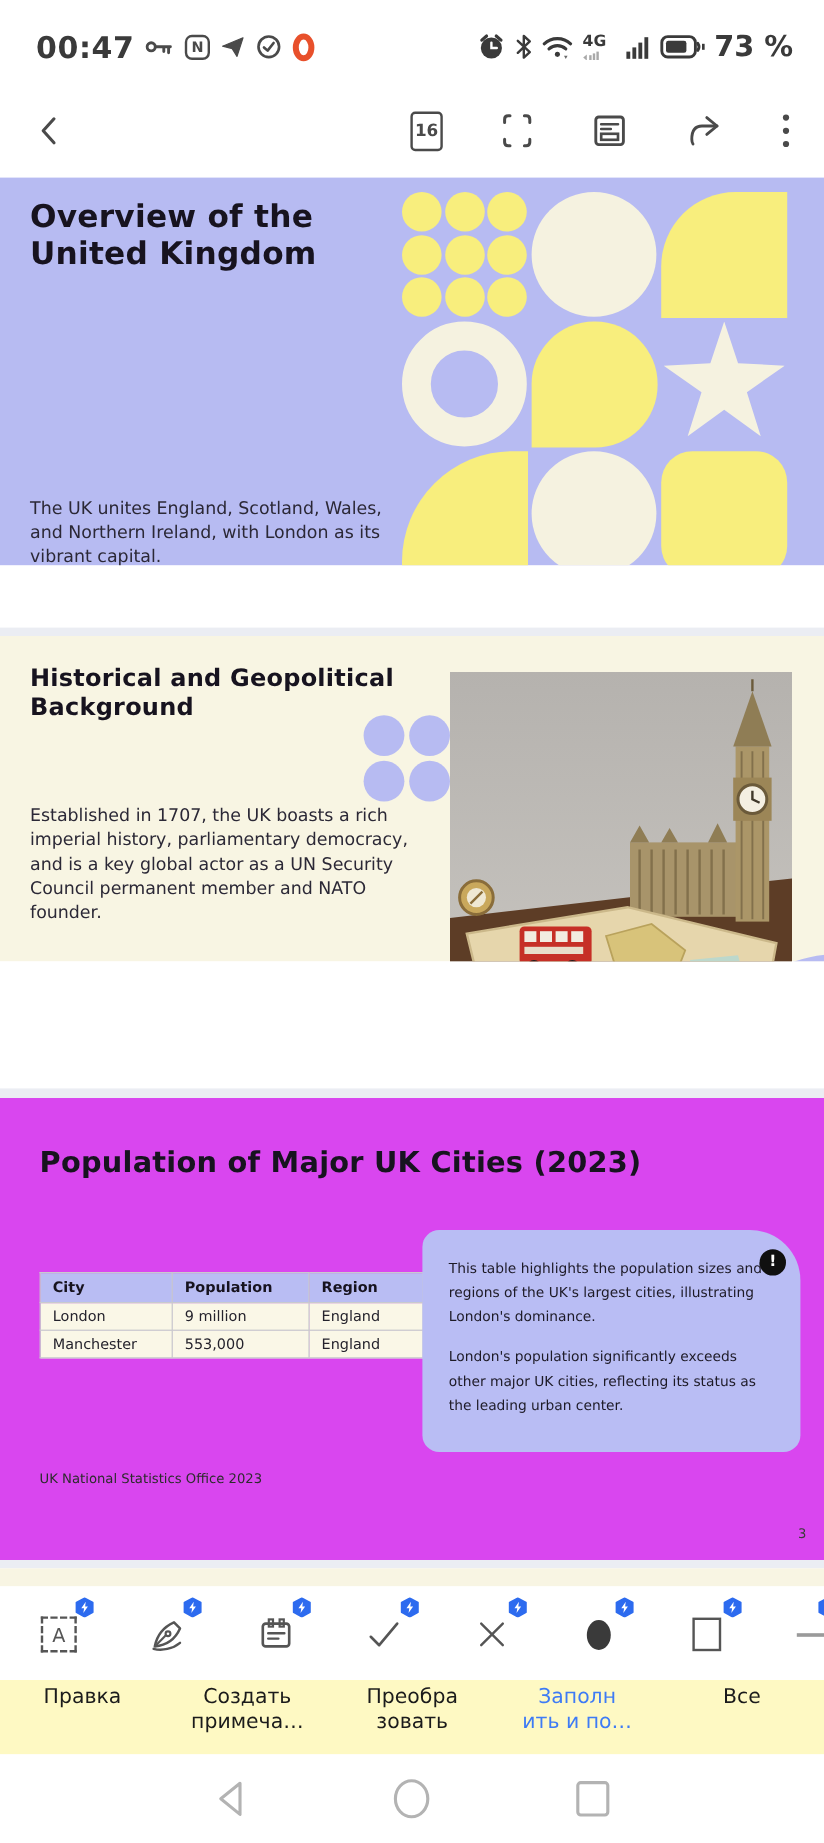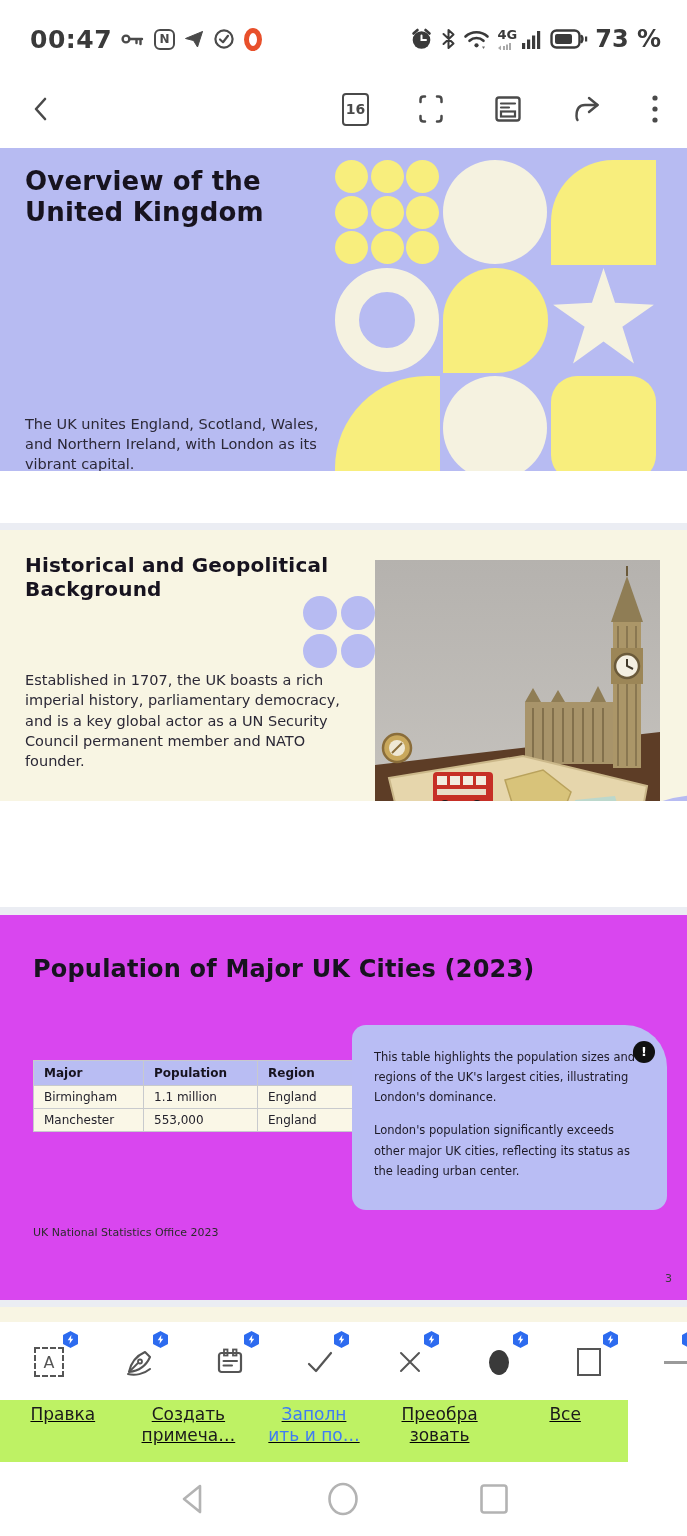--- a/index.html
+++ b/index.html
@@ -76,21 +76,21 @@
   
   .bottom-toolbar{position:absolute;top:1322px;left:0;width:687px;height:78px;background:#fff;}
   .tool{position:absolute;top:18px;width:44px;height:44px;display:flex;align-items:center;justify-content:center;}
   .badge{position:absolute;top:-9px;right:-8px;}
   .textbox-ic{width:30px;height:30px;border:2px dashed #555;display:flex;align-items:center;justify-content:center;font-size:16px;color:#555;box-sizing:border-box;}
   .dot-ic{width:20px;height:25px;background:#3a3a3a;border-radius:50%;}
   .square-ic{width:24px;height:28px;border:2.4px solid #555;box-sizing:border-box;}
   .dash-ic{width:28px;height:3px;background:#9a9a9a;}
 
   
-  .tab-row{position:absolute;top:1400px;left:0;width:628px;height:62px;display:flex;background:#bef264;text-decoration:underline;}
+  .tab-row{position:absolute;top:1400px;left:0;width:687px;height:62px;display:flex;background:#fef9c3;}
   .tab{flex:1;display:flex;flex-direction:column;align-items:center;justify-content:flex-start;padding-top:4px;font-size:17px;line-height:1.25;color:#1b1b1b;font-weight:500;text-align:center;}
   .tab.active{color:#3e7bf5;}
 
   
   .nav-bar{position:absolute;top:1462px;left:0;width:687px;height:74px;background:#fff;display:flex;align-items:center;justify-content:center;gap:118px;}
 </style>
 </head>
 <body>
 
 <div class="status-bar">
@@ -130,21 +130,21 @@
         </svg>
     </span>
     <span class="icon">
       <svg width="27" height="22" viewBox="0 0 27 22">
           <path d="M2.5 8.5 C8.5 2.8 18.5 2.8 24.5 8.5" fill="none" stroke="#3a3a3a" stroke-width="2.6" stroke-linecap="round"></path>
           <path d="M6.5 12.8 C10.5 9.1 16.5 9.1 20.5 12.8" fill="none" stroke="#3a3a3a" stroke-width="2.6" stroke-linecap="round"></path>
           <circle cx="13.5" cy="17.3" r="2.1" fill="#3a3a3a"></circle>
           <path d="M19 18.5 l3 0 l-1.5 2.6 Z" fill="#6a6a6a"></path>
         </svg>
     </span>
-    <span class="icon" style="display:flex;align-items:flex-end;gap:4px;">
+    <span class="icon" style="display:flex;align-items:flex-end;gap:16px;">
       <span style="display:flex;flex-direction:column;align-items:flex-start;">
         <span style="font-size:13px;font-weight:bold;color:#3a3a3a;line-height:1;">4G</span>
         <svg width="16" height="9" viewBox="0 0 16 9">
             <path d="M1 7 l3-2.5 v5 Z" fill="#a9a9a9"></path>
             <rect x="6" y="5" width="2" height="4" fill="#a9a9a9"></rect>
             <rect x="9" y="3.5" width="2" height="5.5" fill="#a9a9a9"></rect>
             <rect x="12" y="2" width="2" height="7" fill="#a9a9a9"></rect>
           </svg>
       </span>
       <svg width="22" height="22" viewBox="0 0 22 22">
@@ -327,29 +327,29 @@
   <div class="abs s-title s3-title">Population of Major UK Cities (2023)</div>
 
   <table class="city-table">
     <colgroup>
         <col class="col-city">
         <col class="col-pop">
         <col class="col-reg">
       </colgroup>
     <thead>
       <tr>
-        <th>Major</th>
+        <th>City</th>
         <th>Population</th>
         <th>Region</th>
       </tr>
     </thead>
     <tbody>
       <tr>
-        <td>Birmingham</td>
-        <td>1.1 million</td>
+        <td>London</td>
+        <td>9 million</td>
         <td>England</td>
       </tr>
       <tr>
         <td>Manchester</td>
         <td>553,000</td>
         <td>England</td>
       </tr>
     </tbody>
   </table>
 
@@ -441,27 +441,27 @@
 
 <div class="tab-row">
   <div class="tab">
     <span>Правка</span>
     <span></span>
   </div>
   <div class="tab">
     <span>Создать</span>
     <span>примеча…</span>
   </div>
+  <div class="tab">
+    <span>Преобра</span>
+    <span>зовать</span>
+  </div>
   <div class="tab active">
     <span>Заполн</span>
     <span>ить и по…</span>
-  </div>
-  <div class="tab">
-    <span>Преобра</span>
-    <span>зовать</span>
   </div>
   <div class="tab">
     <span>Все</span>
     <span></span>
   </div>
 </div>
 
 <div class="nav-bar">
   <span class="icon">
     <svg width="30" height="34" viewBox="0 0 30 34">

